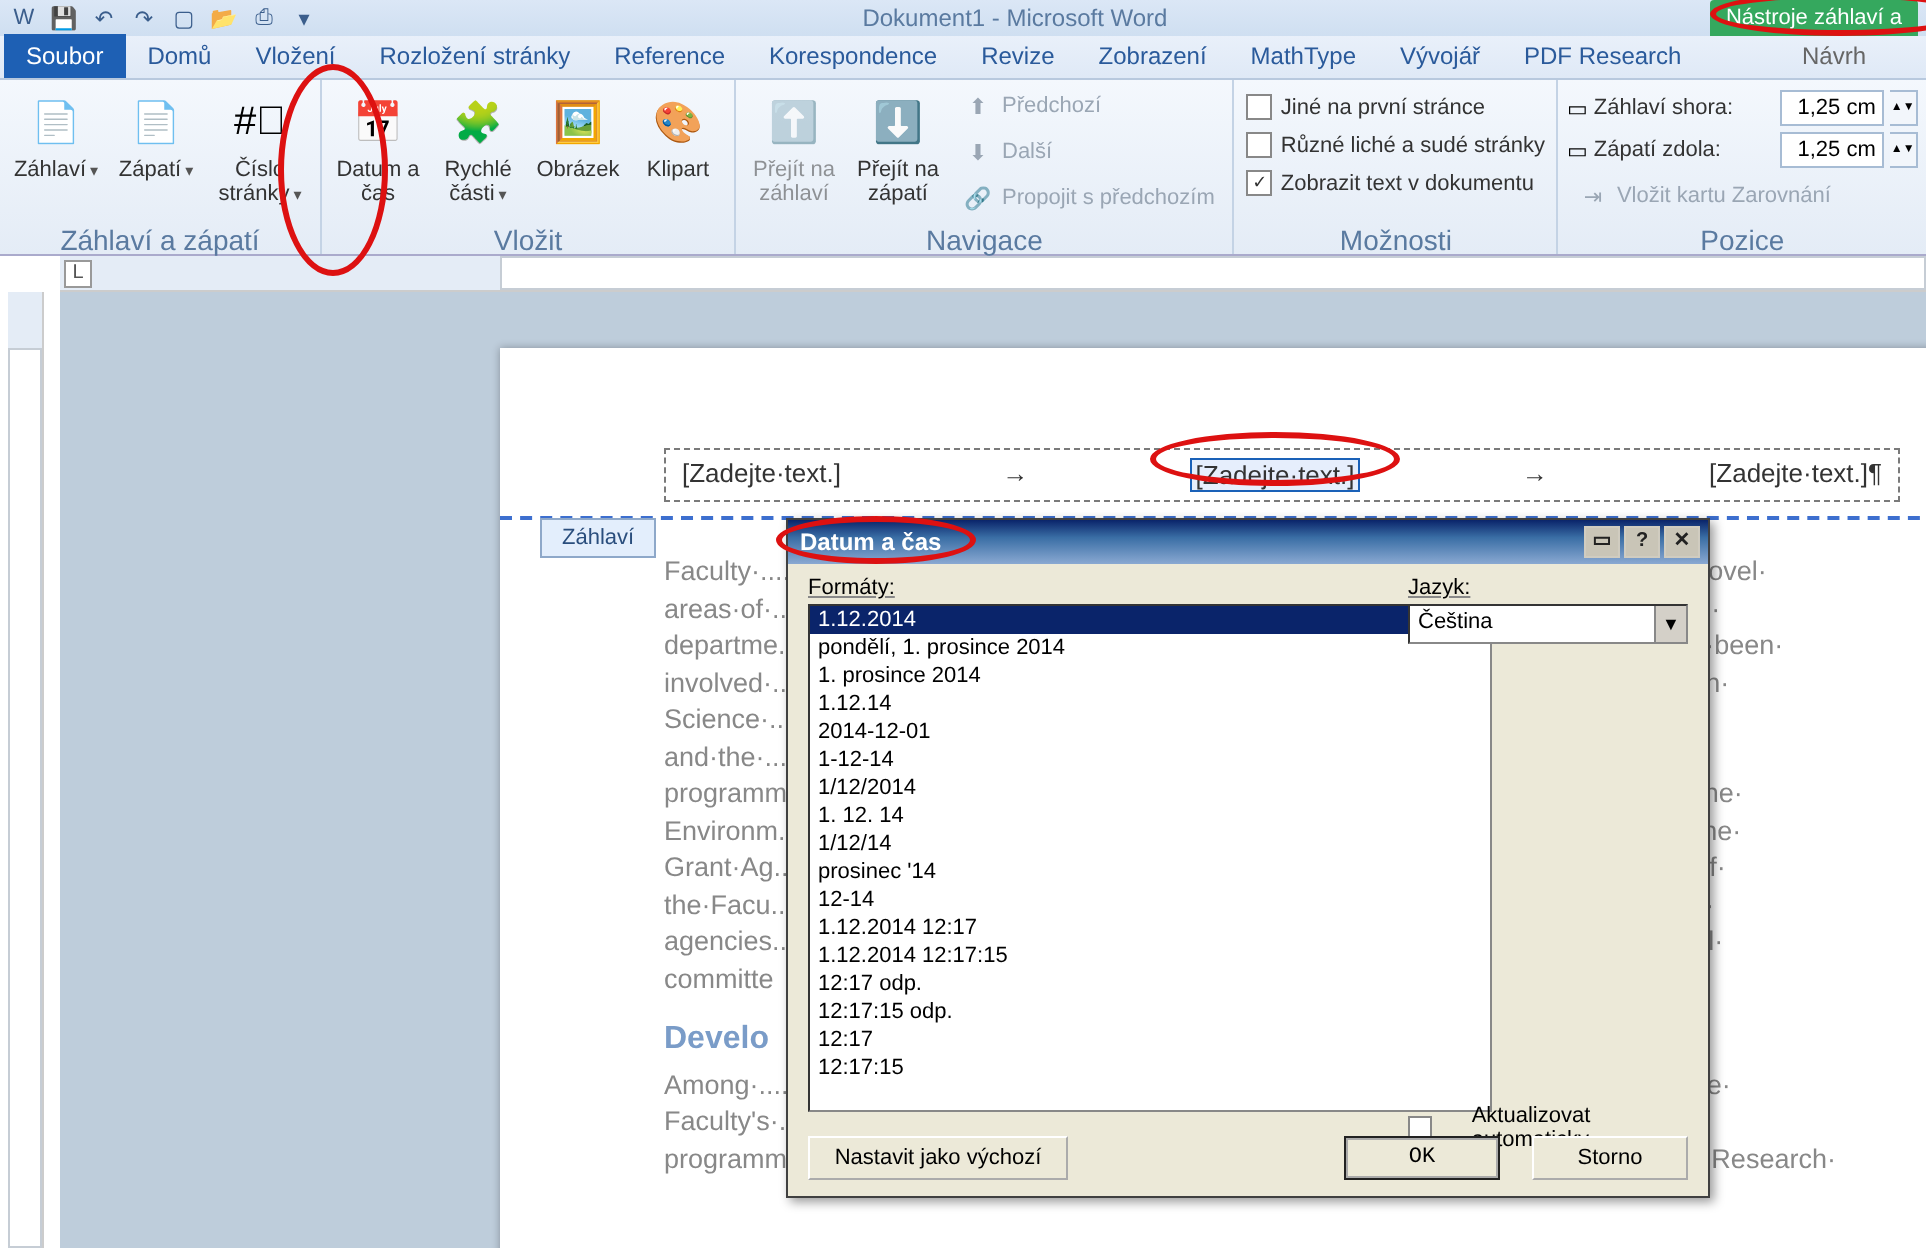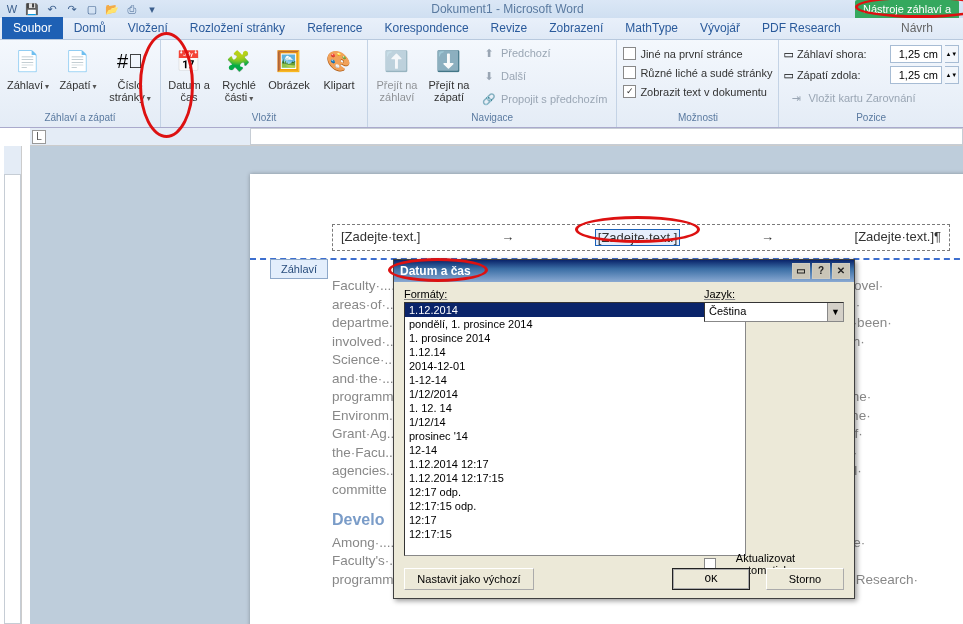--- a/index.html
+++ b/index.html
@@ -15,21 +15,21 @@
 
 .tabs { height:22px; background: linear-gradient(#e9f0fa,#dfe9f6); display:flex; align-items:flex-end; border-bottom:1px solid #b8c9de; }
 .tab { padding:4px 11px; color:#2a5a9b; font-size:12px; cursor:default; }
 .tab.file { background:#1e60b4; color:#fff; border-radius:0; margin-left:2px; height:22px; display:flex; align-items:center; }
 .tab.context { color:#666; margin-left:auto; padding-right:30px; }
 
 
 .ribbon { height:88px; background: linear-gradient(#f4f8fd,#e4ecf6); display:flex; border-bottom:1px solid #aac; }
 .group { border-right:1px solid #c4d3e5; display:flex; flex-direction:column; padding:2px 4px 0; }
 .group-body { flex:1; display:flex; align-items:flex-start; gap:2px; }
-.group-label { height:15px; text-align:center; font-size:10px; color:#5a7aa0; }
+.group-label { height:15px; text-align:center; font-size:14px; color:#5a7aa0; }
 .btn-large { width:48px; display:flex; flex-direction:column; align-items:center; padding:2px; gap:2px; border:1px solid transparent; border-radius:3px; }
 .btn-large .icon { width:32px; height:32px; display:flex; align-items:center; justify-content:center; font-size:20px; }
 .btn-large .lbl { font-size:11px; text-align:center; line-height:12px; color:#333; }
 .btn-large .drop::after { content:"▾"; font-size:8px; color:#555; margin-left:2px; }
 .btn-small-col { display:flex; flex-direction:column; gap:1px; }
 .btn-small { display:flex; align-items:center; gap:4px; padding:2px 4px; font-size:11px; color:#333; border:1px solid transparent; border-radius:3px; white-space:nowrap; }
 .btn-small.disabled { color:#9aa6b4; }
 .btn-small .sicon { width:16px; height:16px; font-size:11px; display:flex; align-items:center; justify-content:center; }
 .chk-row { display:flex; align-items:center; gap:4px; padding:1px 2px; font-size:11px; color:#333; white-space:nowrap;}
 .chk { width:13px; height:13px; border:1px solid #888; background:#fff; font-size:9px; text-align:center; line-height:11px; }

